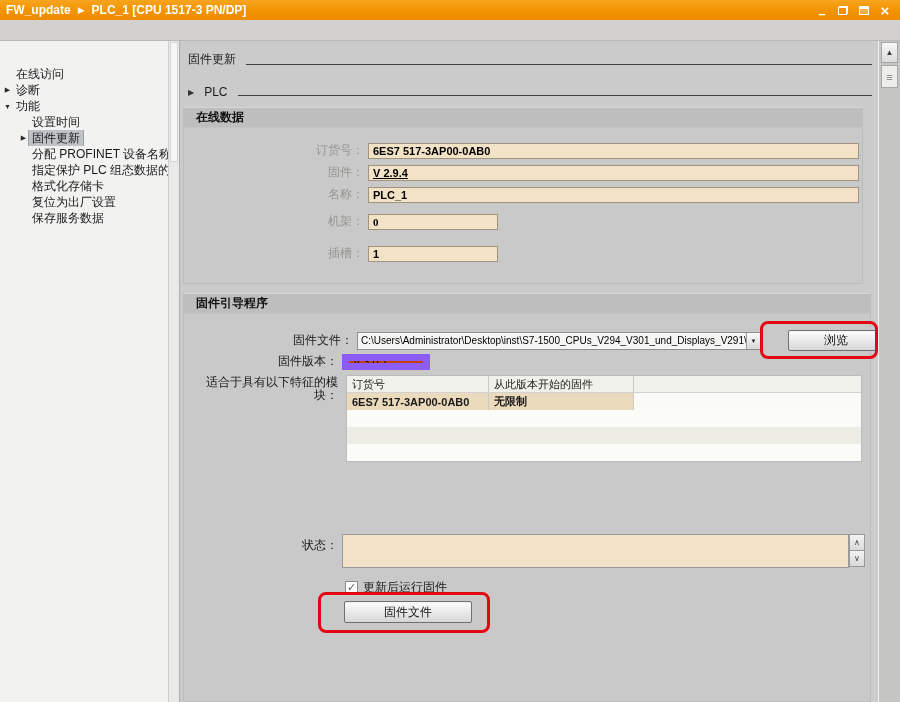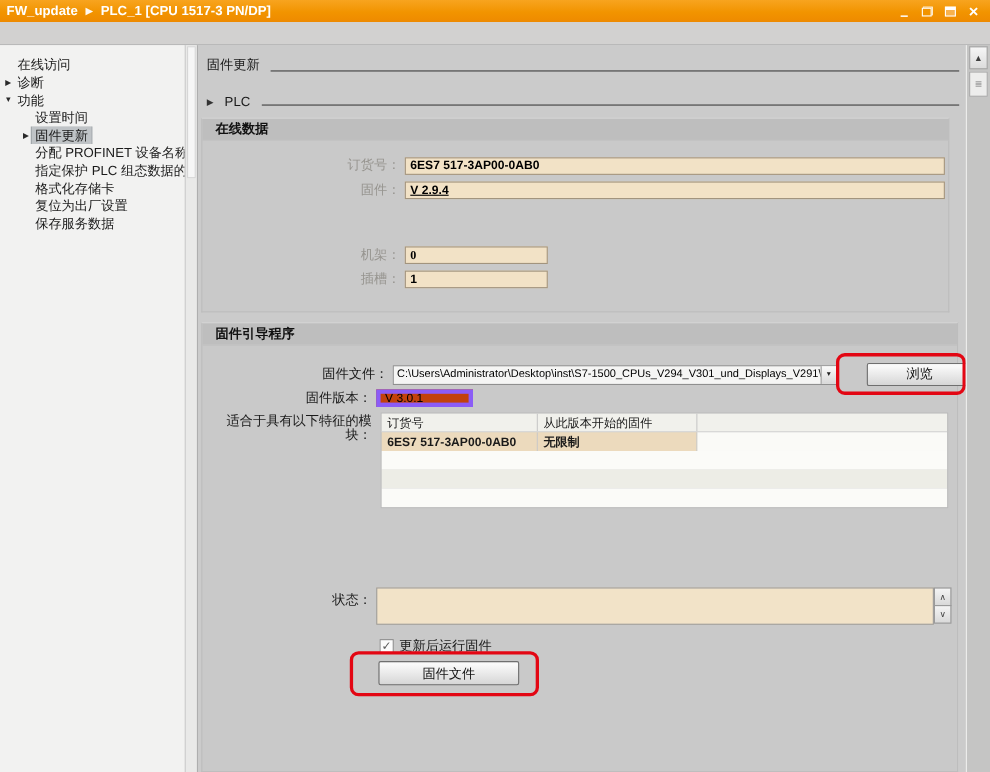--- a/index.html
+++ b/index.html
@@ -23,21 +23,21 @@
   .ic-restore::before{content:"";position:absolute;right:0;top:0;width:7px;height:6px;border:1.5px solid #fff;}
   .ic-restore::after{content:"";position:absolute;left:0;bottom:0;width:7px;height:6px;border:1.5px solid #fff;background:#f29400;}
   .ic-max{width:10px;height:9px;border:1.5px solid #fff;border-top-width:3px;background:#f8b24d;}
   .ic-close{font-size:15px;}
 
   
   .menustrip{position:absolute;left:0;top:20px;width:900px;height:21px;background:#d2d1d0;
     border-bottom:1px solid #b9b9b9;}
 
   
-  .sidebar{position:absolute;left:0;top:41px;width:168px;height:661px;background:#f2f2f1;padding-top:10px;}
+  .sidebar{position:absolute;left:0;top:41px;width:168px;height:661px;background:#f2f2f1;padding-top:25px;}
   .tree-item{height:16px;display:flex;align-items:center;white-space:nowrap;overflow:hidden;cursor:default;}
   .tree-arrow{width:11px;text-align:center;font-size:7px;color:#2b2b2b;flex:0 0 11px;}
   .lvl1 .tree-arrow{margin-left:2px;}
   .lvl2 .tree-arrow{margin-left:18px;}
   .tree-label{padding:0 3px;font-size:12px;}
   .tree-item.selected .tree-label{background:#bfc3c6;outline:1px solid #9aa0a5;}
   .sb-scroll{position:absolute;left:168px;top:41px;width:12px;height:661px;background:#e9e9e8;
     border-left:1px solid #cfcfcf;border-right:1px solid #aeaeae;}
   .sb-scroll .inner{margin:1px;height:120px;background:#f6f6f6;border:1px solid #d6d6d6;}
 
@@ -50,21 +50,21 @@
 
   .section{position:absolute;left:3px;background:#c9c9c9;border:1px solid #bdbdbd;border-top:1px solid #d6d6d6;}
   .sec-head{height:20px;background:#bebebe;display:flex;align-items:center;padding-left:12px;
     font-weight:bold;color:#111;border-bottom:1px solid #c4c4c4;}
 
   .frow{position:absolute;display:flex;align-items:center;}
   .flabel{text-align:right;padding-right:4px;font-size:12px;}
   .flabel.dim{color:#979590;}
   .inp{border:1px solid #a2947e;background:#f2e2c6;height:16px;font-size:11px;font-weight:bold;
     display:flex;align-items:center;padding:0 4px;overflow:hidden;white-space:nowrap;color:#000;}
-  .inp.white{background:#c2410c;border:4px solid #8b5cf6;font-weight:normal;}
+  .inp.white{background:#c2410c;border:7px solid #8b5cf6;font-weight:normal;}
 
   
   .combo{display:flex;align-items:stretch;height:18px;border:1px solid #8f8f8f;background:#f5f5f4;}
   .combo .ctext{flex:1;font-size:10px;display:flex;align-items:center;padding:0 3px;
     overflow:hidden;white-space:nowrap;color:#000;}
   .combo .dd{flex:0 0 14px;background:linear-gradient(180deg,#fbfbfb,#d8d8d8);
     border-left:1px solid #9b9b9b;display:flex;align-items:center;justify-content:center;
     font-size:6px;color:#222;}
 
   .btn{background:linear-gradient(180deg,#fdfdfd 0%,#ececec 45%,#d6d6d6 100%);
@@ -194,21 +194,25 @@
     </div>
 
     <div class="frow" style="left:0;top:34px;width:676px;">
       <span class="flabel dim" style="width:184px;">订货号：</span>
       <span class="inp" style="width:491px;">6ES7 517-3AP00-0AB0</span>
     </div>
     <div class="frow" style="left:0;top:56px;width:676px;">
       <span class="flabel dim" style="width:184px;">固件：</span>
       <span class="inp" style="width:491px;text-decoration:underline;">V 2.9.4</span>
     </div>
-    <div class="frow" style="left:0;top:115px;width:676px;font-family:Liberation Serif, serif;">
+    <div class="frow" style="left:0;top:78px;width:676px;">
+      <span class="flabel dim" style="width:184px;">名称：</span>
+      <span class="inp" style="width:491px;">PLC_1</span>
+    </div>
+    <div class="frow" style="left:0;top:105px;width:676px;font-family:Liberation Serif, serif;">
       <span class="flabel dim" style="width:184px;">机架：</span>
       <span class="inp" style="width:130px;">0</span>
     </div>
     <div class="frow" style="left:0;top:137px;width:676px;">
       <span class="flabel dim" style="width:184px;">插槽：</span>
       <span class="inp" style="width:130px;">1</span>
     </div>
   </div>
 
   <div class="section" style="top:252px;width:688px;height:409px;">

